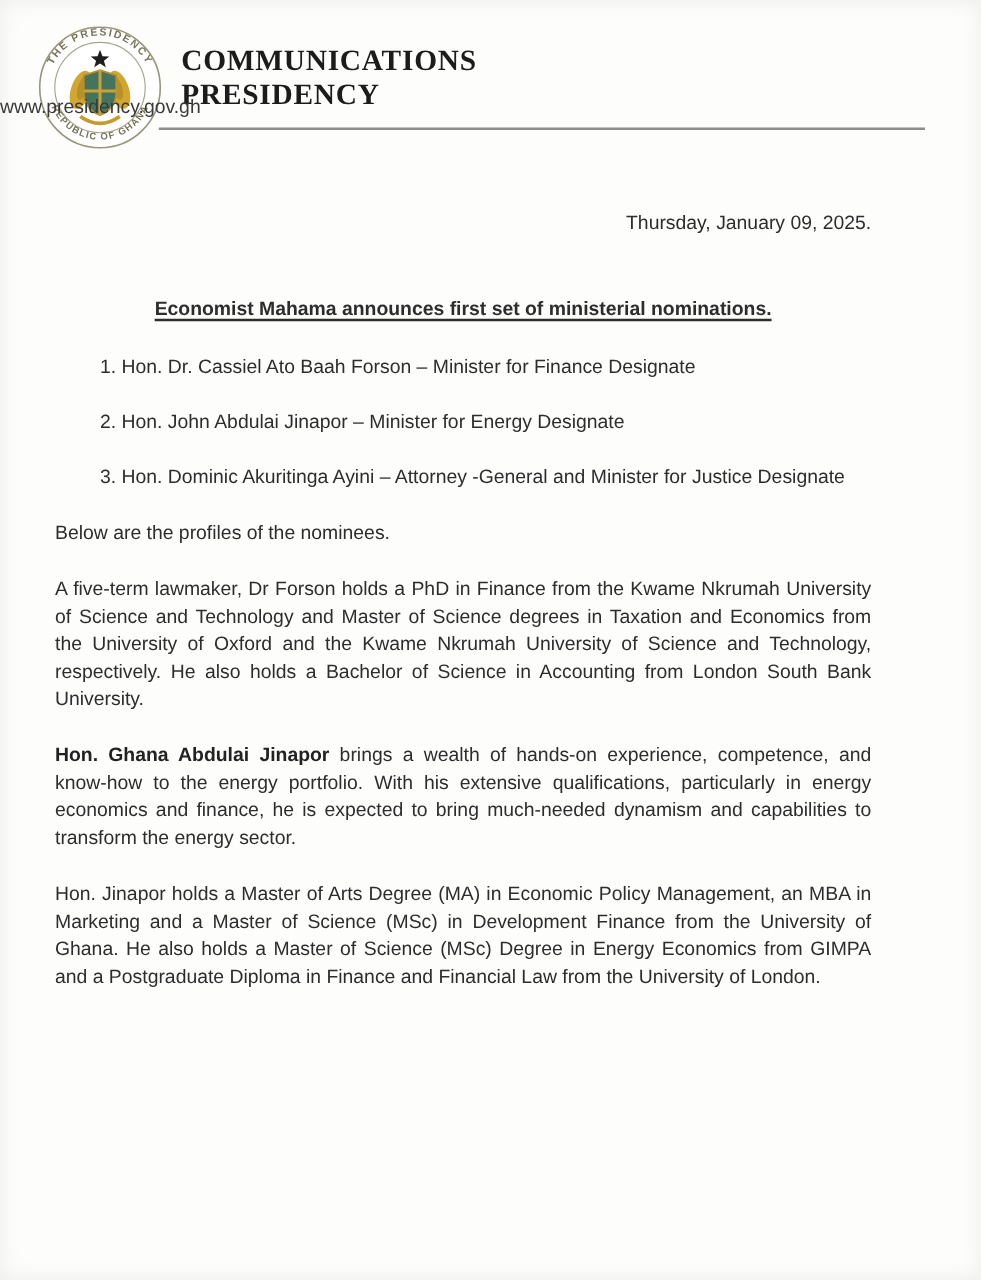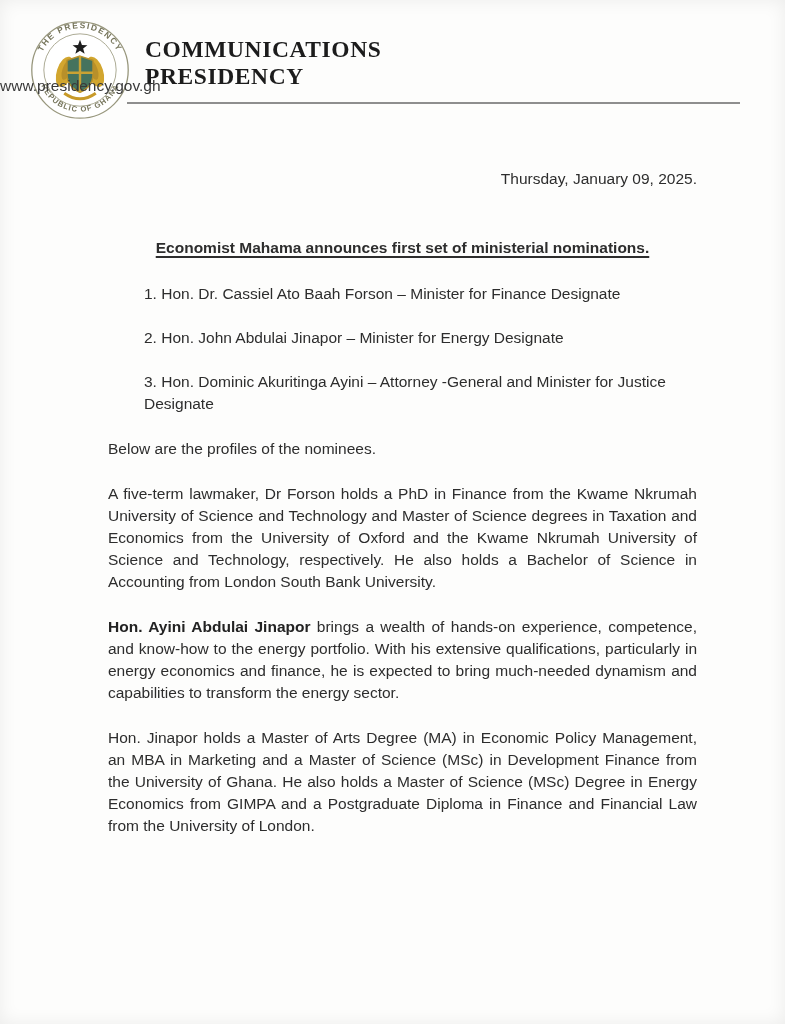--- a/index.html
+++ b/index.html
@@ -21,21 +21,21 @@
     letter-spacing:0.6px; color:#1c1c1c;
   }
   .site {
     position:absolute; left:0; right:46px; top:77px;
     font-size:15.5px; color:#3a3a3a;
   }
   .rule {
     position:absolute; top:102px; left:127px; right:45px;
     border-top:2px solid #8e8e8e;
   }
-  .content { padding:0 88px 0 108px; font-size:15.5px; line-height:22px; }
+  .content { padding:0 88px 0 44px; font-size:15.5px; line-height:22px; }
   .date { text-align:right; margin-top:33px; }
   .title {
     text-align:center; margin-top:47px; font-weight:bold;
     text-decoration:underline; text-underline-offset:3px;
     text-decoration-thickness:1.5px;
   }
   .para { margin-top:23px; }
   .justify { text-align:justify; }
   .nom { margin-top:22px;margin-left:36px; }
   .nom.first { margin-top:24px; }
@@ -87,16 +87,16 @@
 
   <p class="nom first">1. Hon. Dr. Cassiel Ato Baah Forson – Minister for Finance Designate</p>
   <p class="nom">2. Hon. John Abdulai Jinapor – Minister for Energy Designate</p>
   <p class="nom">3. Hon. Dominic Akuritinga Ayini – Attorney -General and Minister for Justice Designate</p>
 
   <p class="para">Below are the profiles of the nominees.</p>
 
 
   <p class="para justify"><span>A five-term lawmaker, Dr Forson holds a PhD in Finance from the Kwame Nkrumah University of Science and Technology and Master of Science degrees in Taxation and Economics from the University of Oxford and the Kwame Nkrumah University of Science and Technology, respectively. He also holds a Bachelor of Science in Accounting from London South Bank University.</span></p>
 
-  <p class="para justify"><strong>Hon. Ayini Abdulai Jinapor</strong><span> brings a wealth of hands-on experience, competence, and know-how to the energy portfolio. With his extensive qualifications, particularly in energy economics and finance, he is expected to bring much-needed dynamism and capabilities to transform the energy sector.</span></p>
+  <p class="para justify"><strong>Hon. Ghana Abdulai Jinapor</strong><span> brings a wealth of hands-on experience, competence, and know-how to the energy portfolio. With his extensive qualifications, particularly in energy economics and finance, he is expected to bring much-needed dynamism and capabilities to transform the energy sector.</span></p>
 
   <p class="para justify"><span>Hon. Jinapor holds a Master of Arts Degree (MA) in Economic Policy Management, an MBA in Marketing and a Master of Science (MSc) in Development Finance from the University of Ghana. He also holds a Master of Science (MSc) Degree in Energy Economics from GIMPA and a Postgraduate Diploma in Finance and Financial Law from the University of London.</span></p>
 </div>
 
 </body></html>

